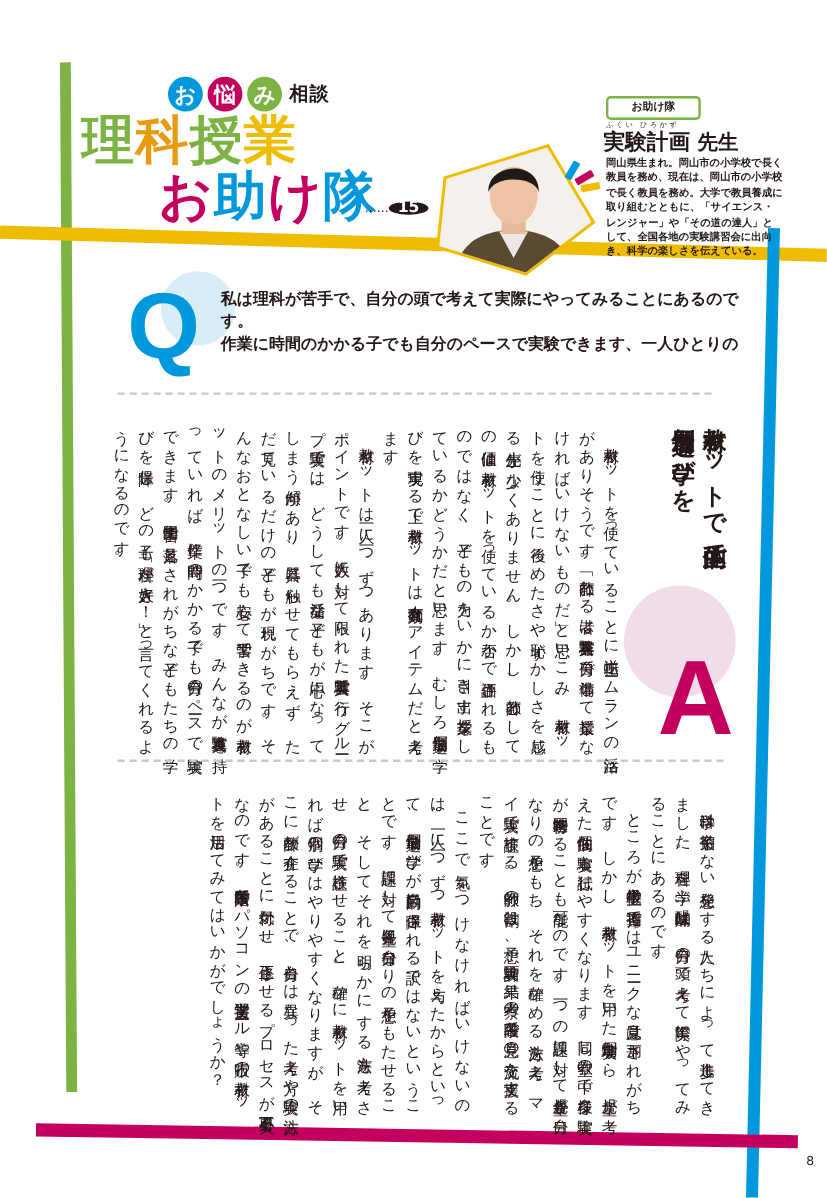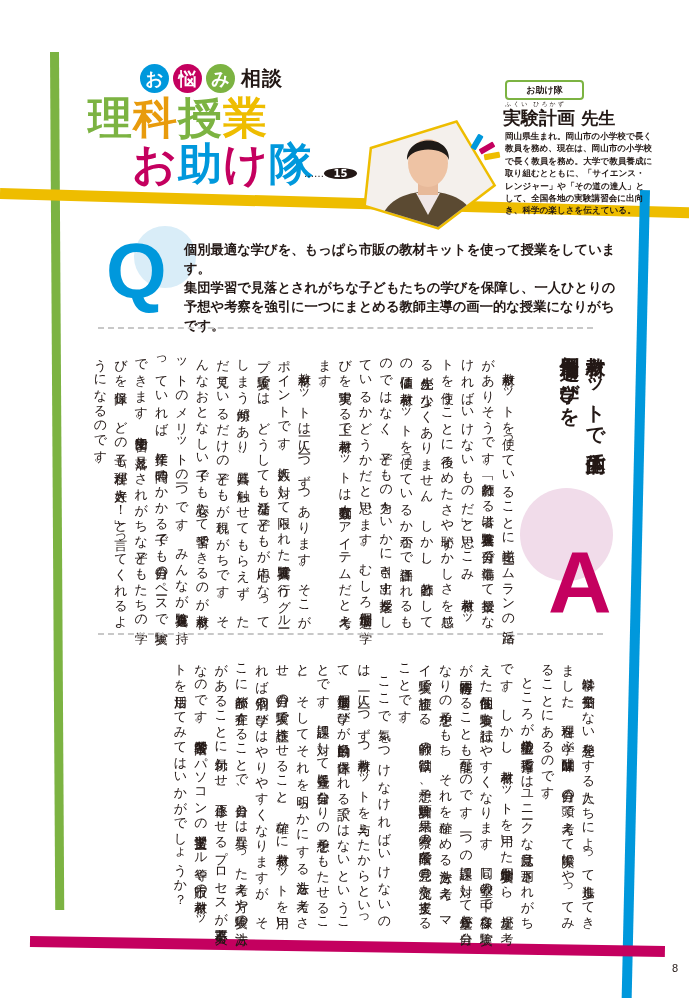--- a/index.html
+++ b/index.html
@@ -13,25 +13,25 @@
 
     
     .line-green { left:50px; top:52px; width:9px; height:858px; background:#7cb342; transform:rotate(-0.35deg); transform-origin:top left; }
     .line-yellow { left:0; top:188px; width:690px; height:11px; background:#eebd00; transform:rotate(1.6deg); transform-origin:left center; }
     .line-blue { left:640px; top:190px; width:10px; height:820px; background:#0098dc; transform:rotate(1.3deg); transform-origin:top left; }
     .line-magenta { left:30px; top:936px; width:635px; height:11px; background:#c4005f; transform:rotate(0.9deg); transform-origin:left center; }
 
     
     .badge-row { left:140px; top:64px; display:flex; align-items:center; gap:4px; }
     .badge { width:29px; height:29px; border-radius:50%; color:#fff; font-weight:bold; font-size:18px; display:flex; align-items:center; justify-content:center; }
-    .badge-label { font-size:20px; font-weight:bold; color:#231815; margin-left:2px; letter-spacing:1px; }
-    .title1 { left:68px; top:96px; font-size:44px; font-weight:bold; letter-spacing:1px; line-height:1;margin-left:20px; }
+    .badge-label { font-size:16px; font-weight:bold; color:#231815; margin-left:2px; letter-spacing:1px; }
+    .title1 { left:68px; top:96px; font-size:44px; font-weight:bold; letter-spacing:1px; line-height:1; }
     .title2 { left:132px; top:142px; font-size:44px; font-weight:bold; letter-spacing:1px; line-height:1; }
     .title-num { left:304px; top:168px; font-size:10px; color:#231815; }
-    .title-num .num { display:inline-block; width:33px; height:11px; border-radius:50%; background:#231815; color:#fff; font-size:10px; text-align:center; line-height:11px; font-weight:bold; }
+    .title-num .num { display:inline-block; width:33px; height:11px; border-radius:50%; background:#231815; color:#fff; font-size:13px; text-align:center; line-height:11px; font-weight:bold; }
 
     
     .portrait-frame { left:358px; top:105px; width:140px; height:125px; }
     .dash { width:6px; height:16px; border-radius:1px; }
 
     
     .role-tag { left:505px; top:80px; width:75px; height:16px; border:2px solid #7cb342; border-radius:4px; font-size:9px; text-align:center; line-height:16px; font-weight:bold; background:#fff; }
     .furigana { left:505px; top:100px; font-size:6px; letter-spacing:2px; }
     .author-name { left:503px; top:106px; font-size:18px; font-weight:bold; }
     .author-name .suffix { font-weight:bold; font-size:17px; }
@@ -101,23 +101,22 @@
 <div class="abs furigana">ふくい ひろかず</div>
 <div class="abs author-name">
   <span>実験計画</span>
   <span class="suffix">先生</span>
 </div>
 <div class="abs author-bio">岡山県生まれ。岡山市の小学校で長く教員を務め、現在は、岡山市の小学校で長く教員を務め。大学で教員養成に取り組むとともに、「サイエンス・レンジャー」や「その道の達人」として、全国各地の実験講習会に出向き、科学の楽しさを伝えている。</div>
 
 <div class="abs q-bubble"></div>
 <div class="abs q-letter">Q</div>
 <div class="abs q-text">
-  <div>個別最適な学びを、もっぱら市販の教材キットを使って授業をしています。</div>
-  <div>集団学習で見落とされがちな子どもたちの学びを保障し、一人ひとりの</div>
-  <div>予想や考察を強引に一つにまとめる教師主導の画一的な授業になりがちです。</div>
+  <div>私は理科が苦手で、自分の頭で考えて実際にやってみることにあるのです。</div>
+  <div>作業に時間のかかる子でも自分のペースで実験できます、一人ひとりの</div>
 </div>
 <div class="abs divider" style="left:98px;top:327px;width:495px;"></div>
 
 <div class="abs a-circle"></div>
 <div class="abs headline" style="left:556px;top:342px;height:180px;">
   <div>教材キットで主体的で</div>
   <div>個別最適な学びを</div>
 </div>
 <div class="abs a-letter">A</div>
 

